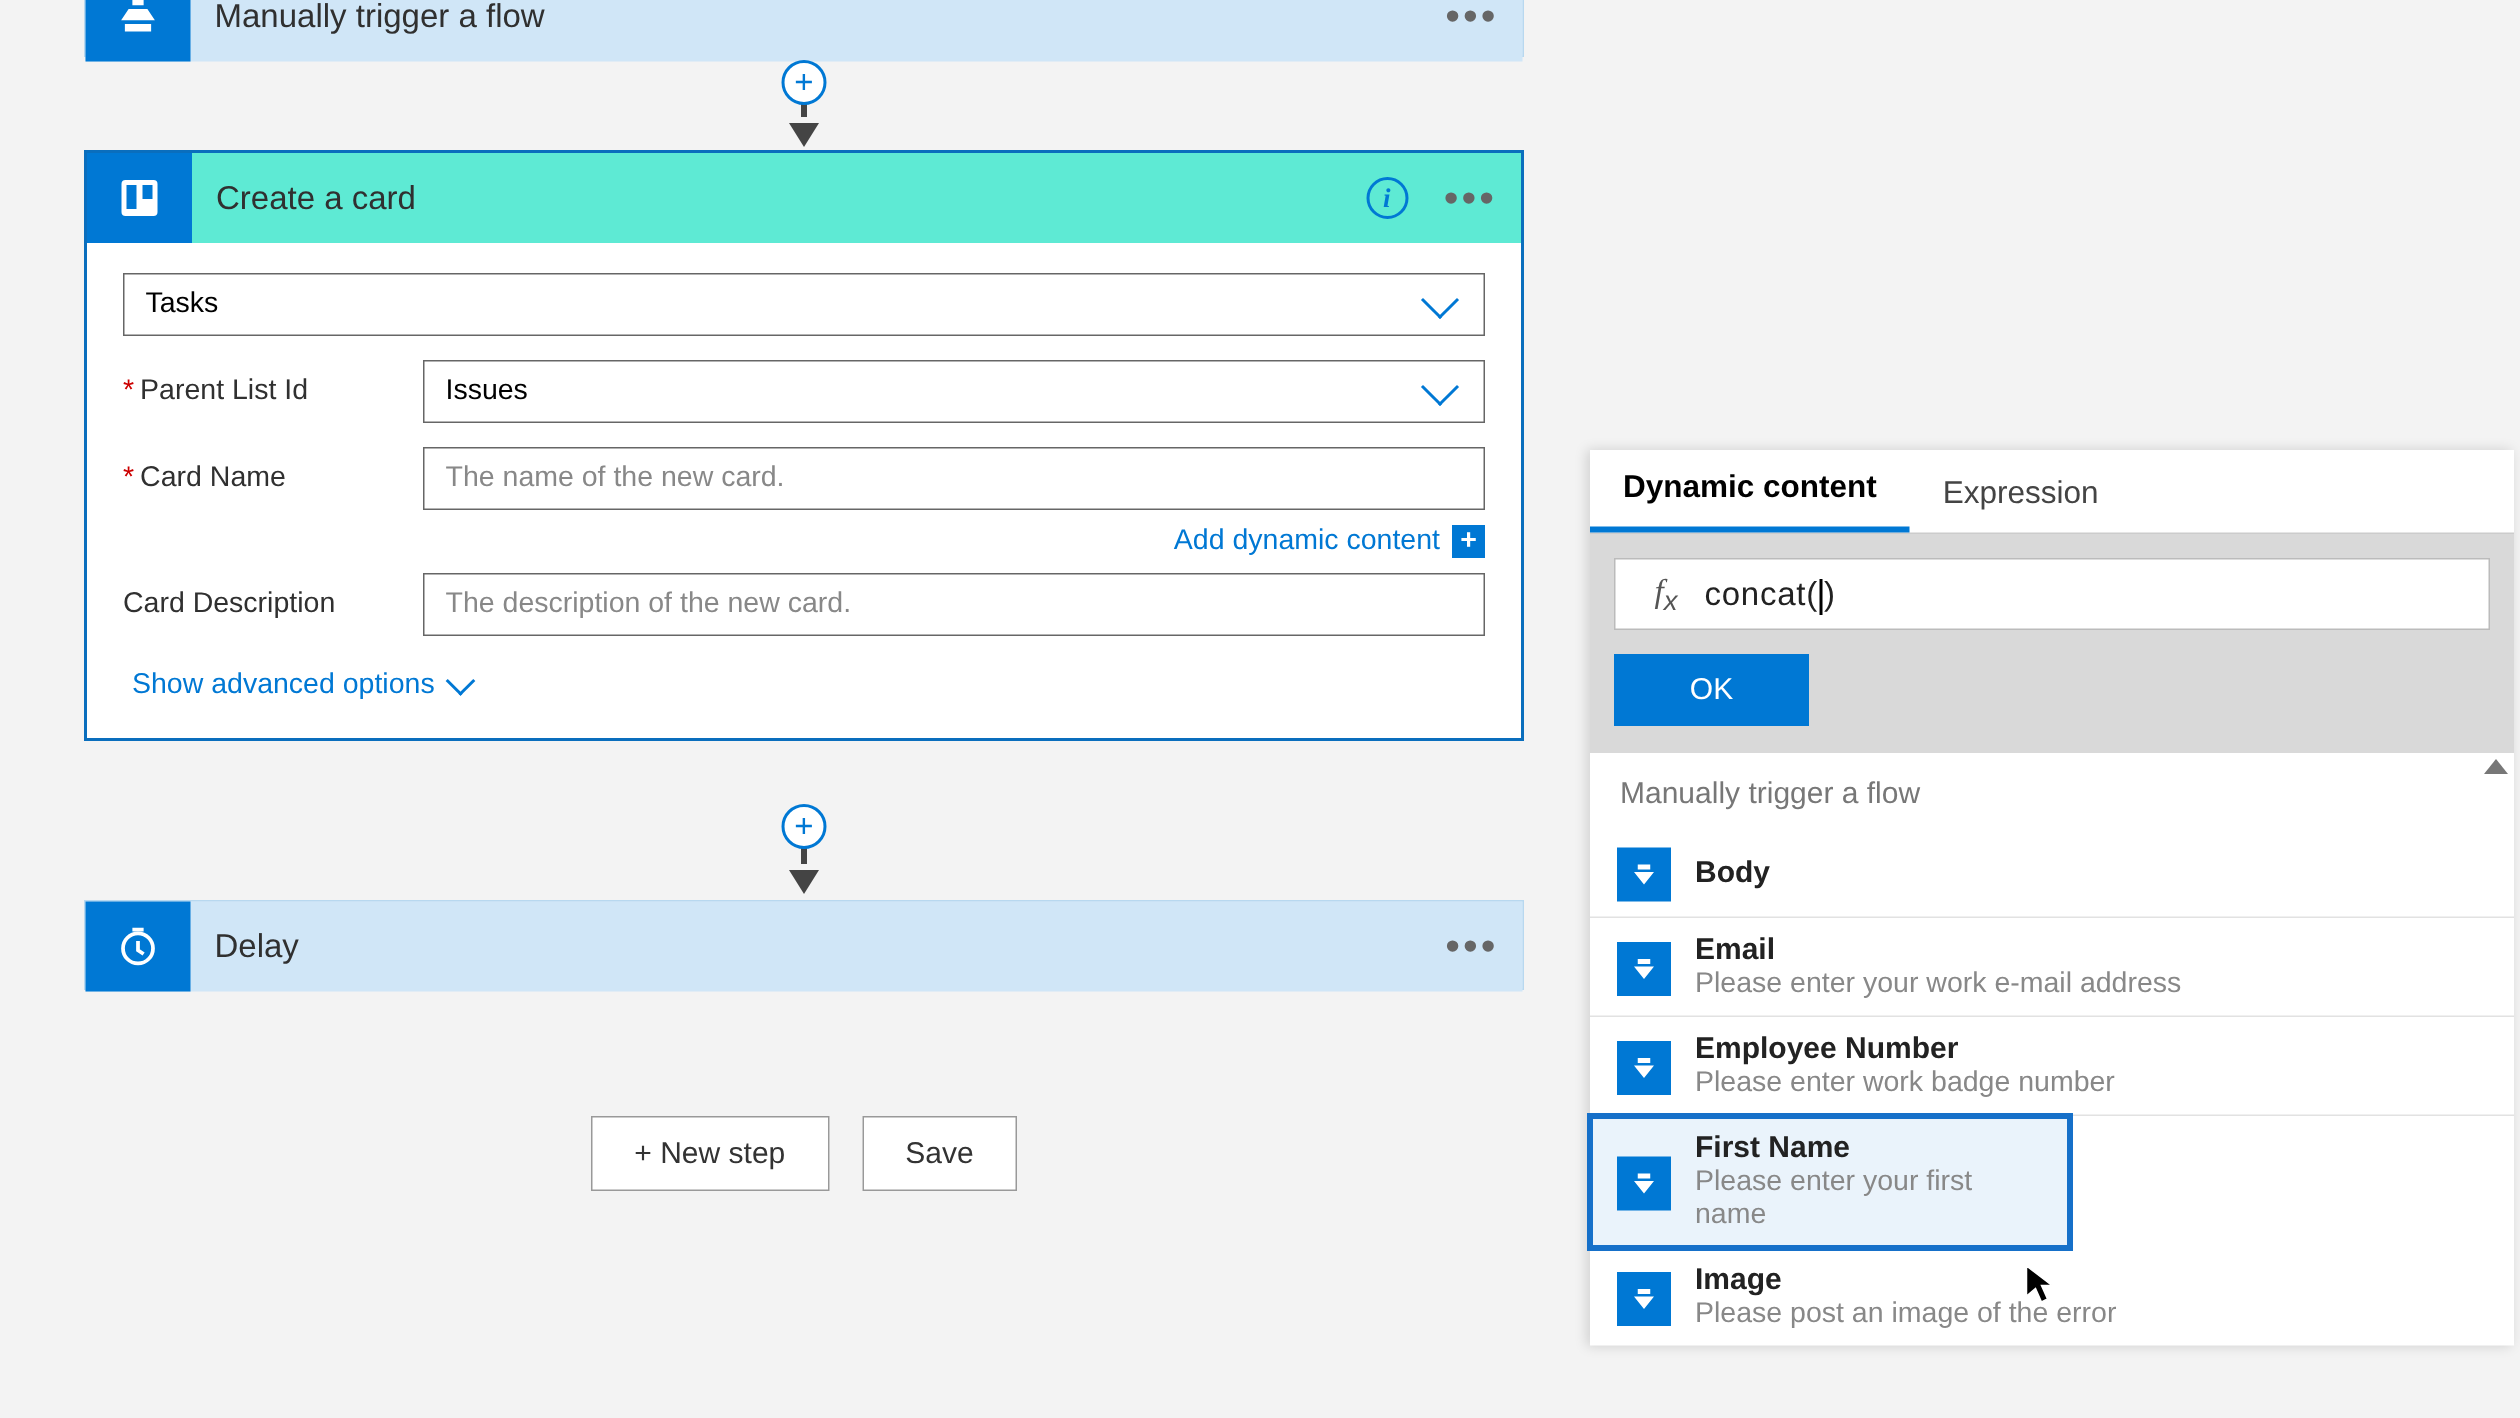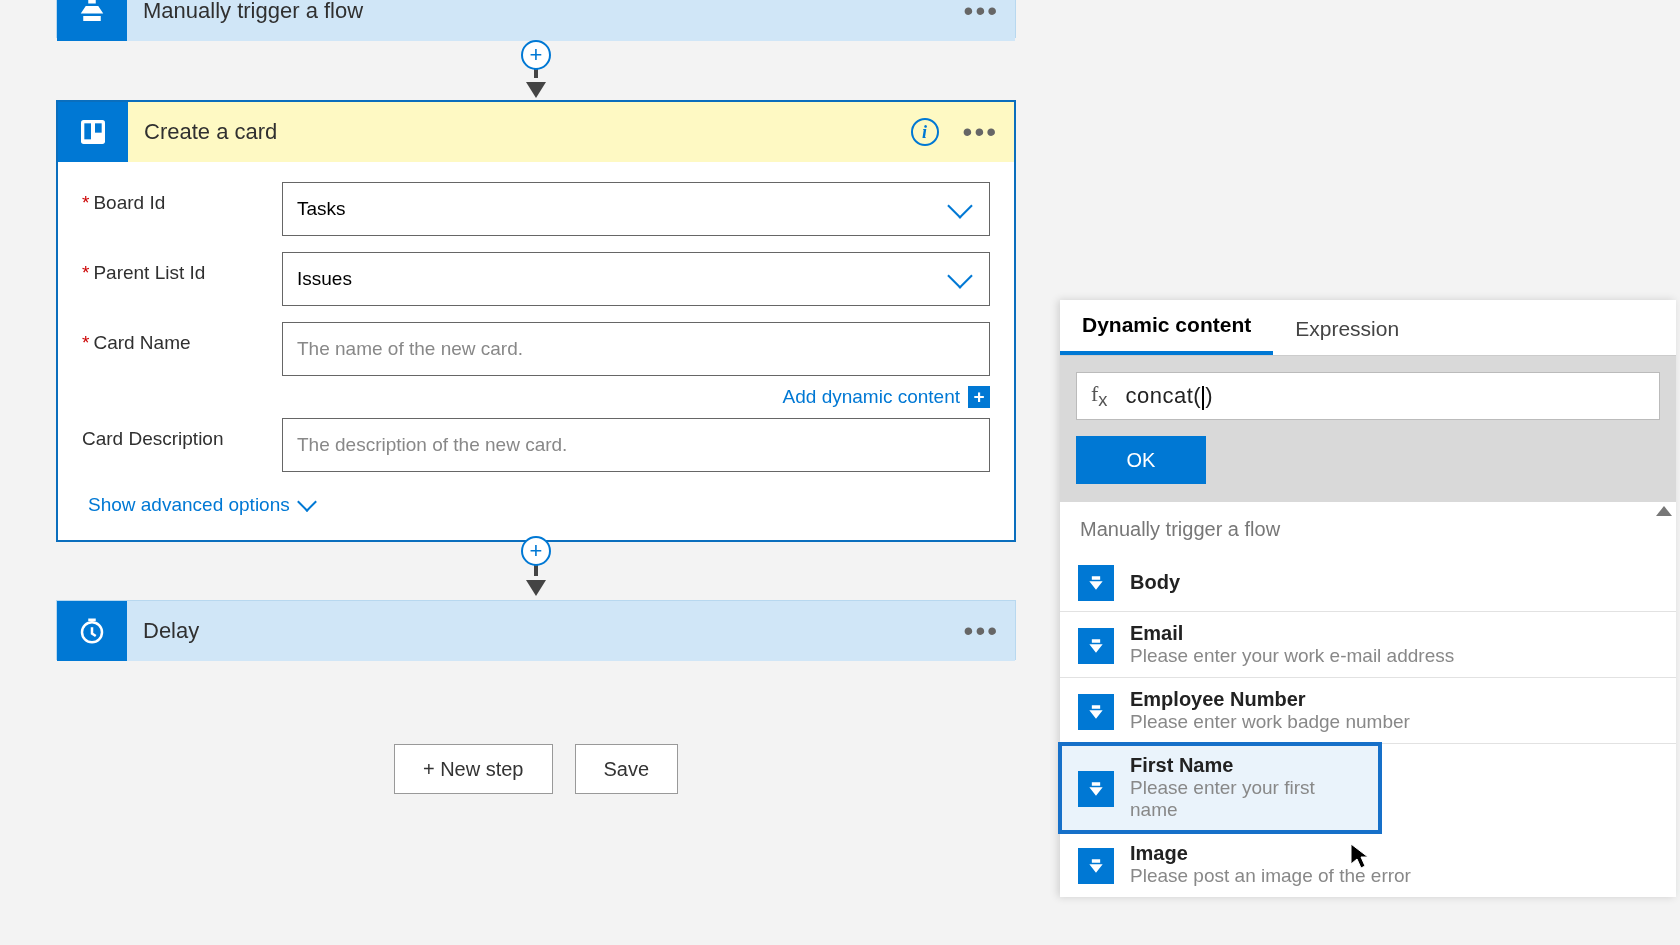--- a/index.html
+++ b/index.html
@@ -16,41 +16,41 @@
     border: 1px solid #c8c8c8;
   }
   .flow-card.trigger { top: -20px; height: 58px; background: #d0e6f7; border-color:#b8d8ef;}
   .flow-card.create { top: 100px; border: 2px solid #0a6ebd; }
   .flow-card.delay { top: 600px; height: 60px; background:#d0e6f7; border-color:#b8d8ef;text-align:right;}
 
   .card-header {
     display: flex; align-items: center; height: 60px; background: #d0e6f7;
     position: relative;
   }
-  .card-header.white { background:#fef9c3; }
+  .card-header.white { background:#5eead4; }
   .icon-box {
     width: 70px; height: 60px; background: #0078d4; display:flex; align-items:center; justify-content:center;
   }
   .icon-box svg { fill:#fff; }
   .card-title { font-size: 22px; color:#303030; padding-left: 16px; }
   .header-actions { position:absolute; right:16px; display:flex; gap:24px; align-items:center;}
   .info-circle {
     width:28px;height:28px;border:2px solid #0078d4;border-radius:50%;display:flex;align-items:center;justify-content:center;
     color:#0078d4; font-style: italic; font-family: serif; font-size:18px; font-weight:bold;
   }
   .dots { color:#666; font-size:28px; letter-spacing:2px; cursor:pointer;}
 
   
   .card-body { background:#fff; padding: 20px 24px 10px 24px; }
   .form-row { display:flex; align-items:flex-start; margin-bottom:16px; }
   .form-label { width: 200px; font-size:19px; color:#303030; padding-top:10px;}
   .form-label .req { color:#c00; margin-right:4px;}
   .form-field { flex:1; }
   .select-box, .text-box {
-    width: 100%; height: 54px; border:1px solid #666; padding: 0 14px; font-size:19px;
+    width: 100%; height: 42px; border:1px solid #666; padding: 0 14px; font-size:19px;
     display:flex; align-items:center; position:relative; background:#fff;
   }
   .select-box { justify-content:space-between; }
   .chev-down {
     width:18px;height:18px;border-right:2px solid #0078d4;border-bottom:2px solid #0078d4;transform:rotate(45deg);
     margin-right:6px;margin-top:-6px;
   }
   .text-box.placeholder { color:#888; }
   .add-dyn-row { display:flex; justify-content:flex-end; padding: 6px 0 10px 0;}
   .add-dyn { color:#0078d4; font-size:19px; display:flex; align-items:center; gap:8px; cursor:pointer;}
@@ -89,21 +89,21 @@
   .dc-panel {
     position:absolute; top: 300px; left: 1060px; width: 616px; background:#fff; box-shadow: -2px 0 8px rgba(0,0,0,0.15);
   }
   .dc-tabs { display:flex; border-bottom:1px solid #ccc; height:56px; align-items:flex-end;}
   .dc-tab { font-size:21px; color:#444; padding: 14px 22px; cursor:pointer;}
   .dc-tab.active { color:#000; font-weight:600; border-bottom:4px solid #0078d4; }
   .dc-expr-area { background:#d9d9d9; padding:16px 16px 18px 16px;}
   .fx-row {
     background:#fff; height:48px; display:flex; align-items:center; gap:18px; padding:0 14px; border:1px solid #bbb;
   }
-  .fx-label { font-family: "Times New Roman", serif; font-size:22px; color:#555;}
+  .fx-label { font-family: "Times New Roman", serif; font-style: italic; font-size:22px; color:#555;margin-left:12px;}
   .fx-input { font-size:22px; color:#222; letter-spacing:0.5px; flex:1;}
   .cursor { display:inline-block; width:2px; height:24px; background:#000; vertical-align:middle; margin:0 1px; position:relative; top:1px;}
   .ok-btn {
     margin-top:16px; background:#0078d4; color:#fff; font-size:20px; border:none; height:48px; width:130px; cursor:pointer;
   }
   .dc-list-area { position:relative; }
   .dc-group-title { font-size:20px; color:#777; padding:16px 20px 12px 20px;}
   .dc-item {
     display:flex; align-items:center; gap:16px; padding: 10px 18px; border-bottom:1px solid #e2e2e2; cursor:pointer;
   }
@@ -161,21 +161,20 @@
           </svg>
       </div>
       <div class="card-title">Create a card</div>
       <div class="header-actions">
         <div class="info-circle">i</div>
         <div class="dots">•••</div>
       </div>
     </div>
     <div class="card-body">
       <div class="form-row">
-        <div class="form-label"><span class="req">*</span><span>Board Id</span></div>
         <div class="form-field">
           <div class="select-box">
             <span>Tasks</span>
             <span class="chev-down"></span>
           </div>
         </div>
       </div>
       <div class="form-row">
         <div class="form-label"><span class="req">*</span><span>Parent List Id</span></div>
         <div class="form-field">

